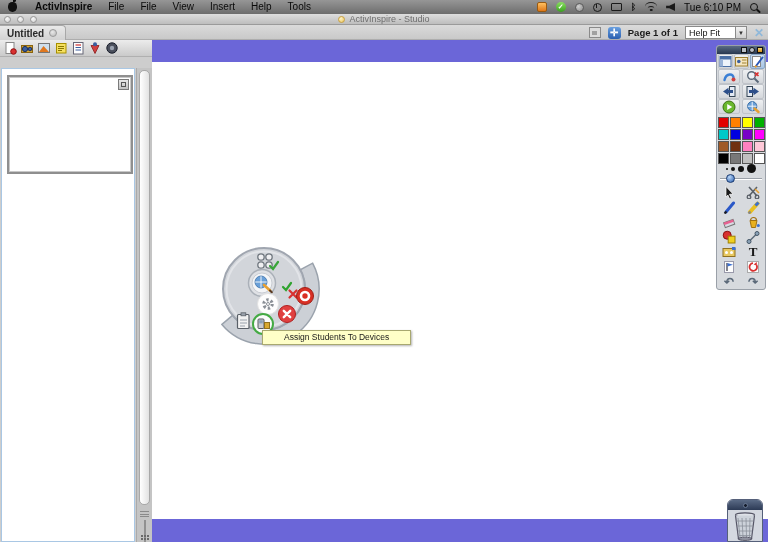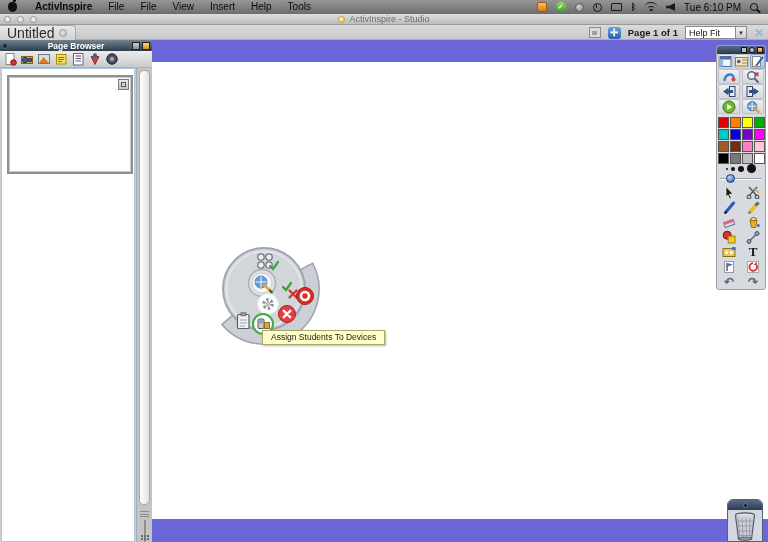--- a/index.html
+++ b/index.html
@@ -41,21 +41,21 @@
   .tb-title { position:absolute; left:0; right:0; text-align:center; font-size:9px; color:#6e6e6e; }
   .tb-title .dot { display:inline-block; width:7px; height:7px; border-radius:50%;
     background:radial-gradient(circle at 35% 30%, #fff3c8, #e8c45a); border:1px solid #c8a040; vertical-align:-1px; margin-right:4px; }
 
   
   .tabbar { position:absolute; left:0; top:25px; width:768px; height:15px;
     background:linear-gradient(#dadada,#c9c9c9); border-bottom:1px solid #adadad; z-index:48; }
   .doc-tab { position:absolute; left:-4px; top:0; height:15px; padding:0 8px 0 10px;
     background:linear-gradient(#e9e9e9,#d2d2d2); border:1px solid #a8a8a8; border-bottom:none;
     border-radius:4px 4px 0 0; display:flex; align-items:center; gap:5px; }
-  .doc-tab .label { font-size:14px; font-weight:normal; color:#2a2a2a; }
+  .doc-tab .label { font-size:10px; font-weight:bold; color:#2a2a2a; }
   .tab-close { width:8px; height:8px; border-radius:50%; border:1px solid #9a9a9a;
     background:radial-gradient(circle at 40% 35%, #e8e8e8, #b8b8b8); }
   .view-controls { position:absolute; right:4px; top:1px; height:13px; display:flex; align-items:center; gap:7px; }
   .vc-frame { width:12px; height:11px; border:1px solid #8a8a8a; background:#dcdcdc; display:flex; align-items:center; justify-content:center; }
   .vc-frame i { width:5px; height:4px; background:#a0a0a0; display:block; }
   .vc-blue { width:13px; height:12px; border-radius:3px; background:linear-gradient(#6aa0e0,#2a5fb0); color:#fff; font-size:10px; font-weight:bold; line-height:11px; text-align:center; }
   .page-indicator { font-size:9.5px; font-weight:bold; color:#1a1a1a; white-space:nowrap; }
   .zoom-select { width:62px; height:13px; background:#fff; border:1px solid #8a8a8a; display:flex; align-items:center; }
   .zoom-select .val { flex:1; font-size:9px; color:#111; padding-left:3px; white-space:nowrap; overflow:hidden; }
   .zoom-select .arrow { width:11px; height:100%; border-left:1px solid #8a8a8a;
@@ -93,21 +93,21 @@
 
   
   .canvas { position:absolute; left:152px; top:40px; width:616px; height:502px; background:#fff; z-index:10; }
   .band { position:absolute; left:0; width:616px; background:#6b66d8; }
   .band.top { top:0; height:22px; }
   .band.bottom { bottom:0; height:23px; }
 
   
   .wheel { position:absolute; left:218px; top:242px; z-index:30; }
   .tooltip { position:absolute; left:262px; top:330px; z-index:31; background:#ffffc8;
-    border:1px solid #a8a870; padding:1px 8px 2px; font-size:8.5px; color:#1a1a1a;
+    border:1px solid #a8a870; padding:1px 21px 2px; font-size:8.5px; color:#1a1a1a;
     box-shadow:1px 1px 2px rgba(0,0,0,.3); white-space:nowrap; }
 
   
   .toolbox { position:absolute; left:716px; top:45px; width:50px; height:245px;
     background:#d7dade; border:1px solid #9aa0a8; border-radius:3px; z-index:45;
     display:flex; flex-direction:column; }
   .tbx-header { height:9px; background:linear-gradient(#5a6c84,#283850); display:flex; align-items:center;
     justify-content:flex-end; gap:2px; padding:0 2px; border-radius:2px 2px 0 0; }
   .tbx-hbtn { width:6px; height:6px; border:1px solid #111; }
   .tbx-hbtn.sq { background:#b8bec6; }
@@ -186,28 +186,20 @@
     <span class="page-indicator">Page 1 of 1</span>
     <span class="zoom-select">
       <span class="val">Help Fit</span>
       <span class="arrow">▼</span>
     </span>
     <span class="vc-close">✕</span>
   </div>
 </div>
 
 <div class="left-panel">
-  <div class="pb-header">
-    <span class="knob"></span>
-    <span class="pb-title">Page Browser</span>
-    <span class="pb-hbtns">
-      <span class="pb-hbtn gray"></span>
-      <span class="pb-hbtn orange"></span>
-    </span>
-  </div>
   <div class="pb-toolbar">
     <svg width="14" height="14">
         <rect x="3" y="1.5" width="8" height="11" fill="#fff" stroke="#888"></rect>
         <circle cx="10.5" cy="10.5" r="2.8" fill="#d83030" stroke="#901010"></circle>
       </svg>
     <svg width="14" height="14">
         <rect x="1.5" y="4.5" width="11" height="7" fill="#d8a830" stroke="#8a6410"></rect>
         <circle cx="5" cy="8" r="2.6" fill="#3a5fa0" stroke="#1a2f60"></circle>
         <circle cx="10" cy="8" r="1.8" fill="#3a5fa0" stroke="#1a2f60"></circle>
       </svg>

